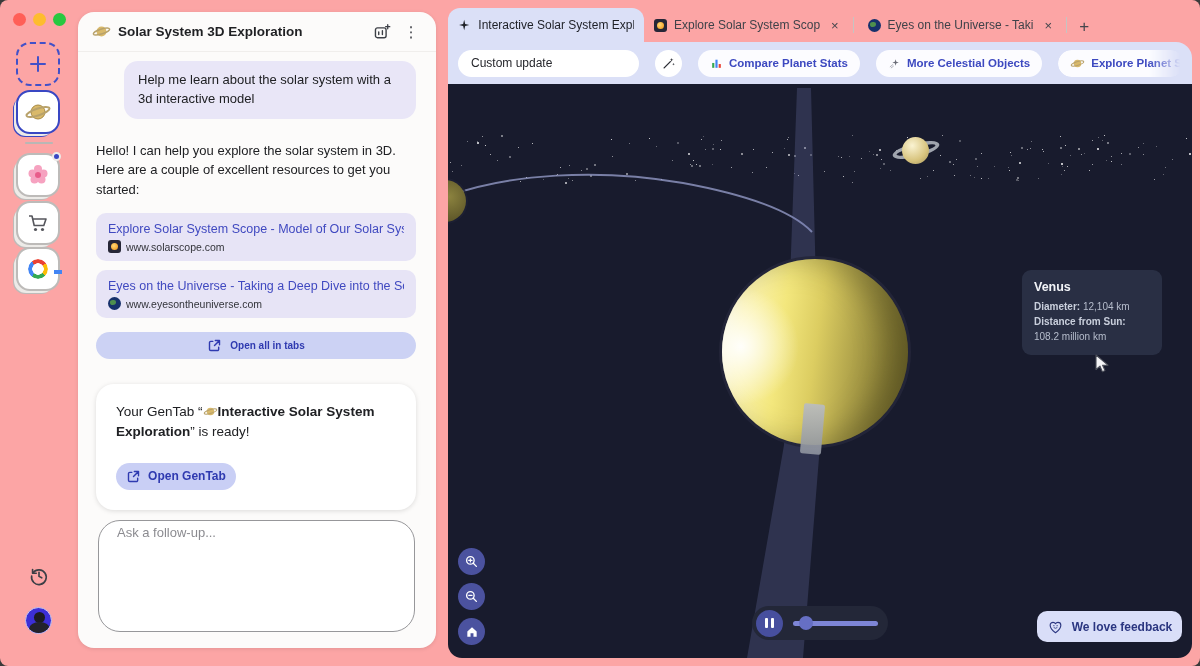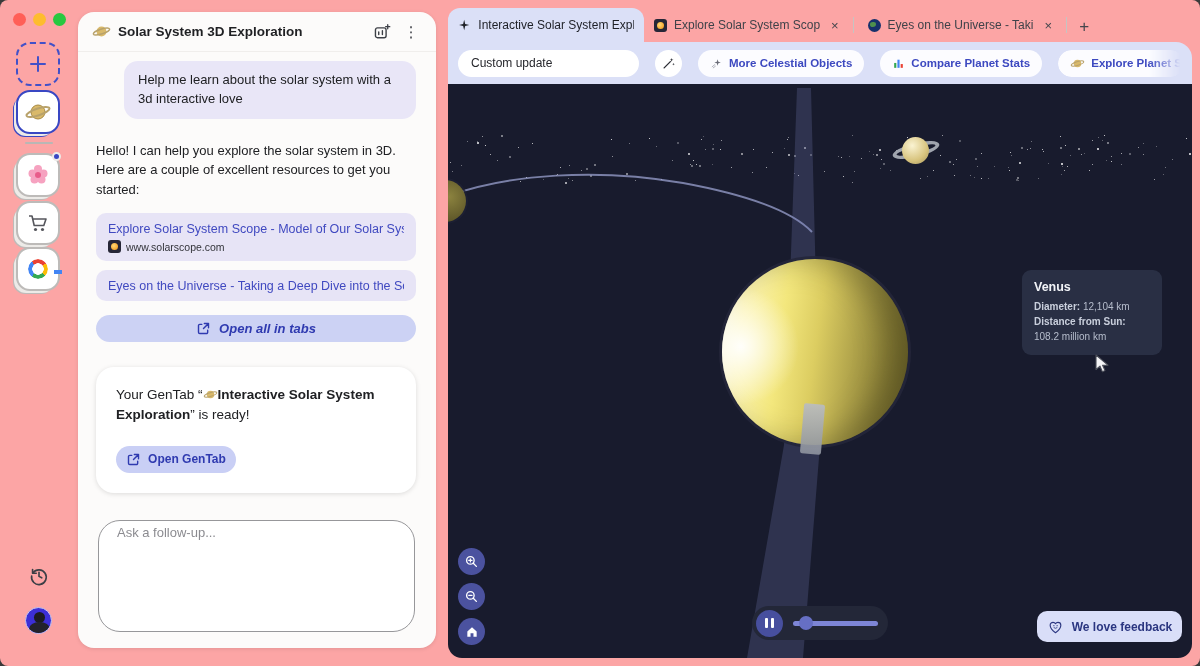--- a/index.html
+++ b/index.html
@@ -37,21 +37,21 @@
   .bubble-user { margin-left:28px; background:#e9e6f7; border-radius:14px; padding:10px 14px; font-size:13px; line-height:1.45; color:#202124; }
   .msg-ai { margin-top:22px; font-size:13px; line-height:1.5; color:#202124; }
   .link-card { margin-top:14px; background:#e7e4f6; border-radius:10px; padding:9px 12px 8px; cursor:pointer; }
   .link-card + .link-card { margin-top:9px; }
   .link-title { font-size:12.5px; color:#4049c0; white-space:nowrap; overflow:hidden; }
   .link-url { display:flex; align-items:center; gap:5px; margin-top:4px; font-size:10.5px; color:#33343a; }
   .favicon { width:13px; height:13px; border-radius:3px; position:relative; flex:0 0 auto; }
   .fav-sun { background:#262637; } .fav-sun::before{ content:""; position:absolute; left:3px; top:3px; width:7px; height:7px; border-radius:50%; background:radial-gradient(circle at 40% 40%, #ffd978, #f2920f); }
   .fav-earth { border-radius:50%; background:#16306b; } .fav-earth::before{ content:""; position:absolute; left:2px; top:3px; width:6px; height:5px; border-radius:50% 40% 60% 50%; background:#4e8f4e; }
   .open-all { margin-top:14px; height:27px; background:#ccd2f4; border-radius:14px; display:flex; align-items:center; justify-content:center; gap:8px; cursor:pointer; }
-  .open-all span { font-size:13px; font-weight:700; color:#2f3ab0;font-style:italic; }
+  .open-all span { font-size:10px; font-weight:700; color:#2f3ab0; }
   .gentab-card { margin-top:25px; background:#ffffff; border-radius:18px; padding:18px 20px 20px; box-shadow:0 1px 5px rgba(0,0,0,.13); }
   .gentab-text { font-size:13.5px; line-height:1.5; color:#202124; }
   .gentab-text b { font-weight:700; }
   .gentab-btn { margin-top:20px; width:120px; height:27px; background:#c9cff5; border-radius:14px; display:flex; align-items:center; justify-content:center; gap:7px; cursor:pointer; }
   .gentab-btn span { font-size:12px; font-weight:700; color:#2f3ab0; }
   .composer { position:absolute; left:20px; right:21px; bottom:16px; height:112px; }
   .composer textarea { width:100%; height:100%; resize:none; border:1px solid #97979a; border-radius:22px; background:#fff; padding:4px 18px; font-size:13px; color:#202124; font-family:"Liberation Sans", sans-serif; outline:none; }
   .composer textarea::placeholder { color:#8b8b90; }
 
   
@@ -186,33 +186,37 @@
         <svg width="18" height="18" viewBox="0 0 22 22">
           <rect x="3" y="6" width="13" height="12" rx="2.5" fill="none" stroke="#3c3f46" stroke-width="1.7"></rect>
           <path d="M7 14v-3M11.5 14V9.5" stroke="#3c3f46" stroke-width="1.7" stroke-linecap="round"></path>
           <path d="M18 2v5M15.5 4.5h5" stroke="#3c3f46" stroke-width="1.6" stroke-linecap="round"></path>
         </svg>
       </div>
       <div class="head-ic kebab">⋮</div>
     </div>
 
     <div class="chat-body">
-      <div class="bubble-user">Help me learn about the solar system with a 3d interactive love</div>
+      <div class="bubble-user">Help me learn about the solar system with a 3d interactive model</div>
       <div class="msg-ai">Hello! I can help you explore the solar system in 3D. Here are a couple of excellent resources to get you started:</div>
 
       <div class="link-card">
         <div class="link-title">Explore Solar System Scope - Model of Our Solar Syste...</div>
         <div class="link-url">
           <span class="favicon fav-sun"></span>
           <span>www.solarscope.com</span>
         </div>
       </div>
 
       <div class="link-card">
         <div class="link-title">Eyes on the Universe - Taking a Deep Dive into the Sola...</div>
+        <div class="link-url">
+          <span class="favicon fav-earth"></span>
+          <span>www.eyesontheuniverse.com</span>
+        </div>
       </div>
 
       <div class="open-all">
         <svg width="15" height="15" viewBox="0 0 18 18">
           <path d="M7 4H4.5A1.5 1.5 0 0 0 3 5.5v8A1.5 1.5 0 0 0 4.5 15h8a1.5 1.5 0 0 0 1.5-1.5V11" fill="none" stroke="#2f3ab0" stroke-width="1.7" stroke-linecap="round"></path>
           <path d="M10 3h5v5M15 3l-6 6" fill="none" stroke="#2f3ab0" stroke-width="1.7" stroke-linecap="round" stroke-linejoin="round"></path>
         </svg>
         <span>Open all in tabs</span>
       </div>
 
@@ -263,32 +267,32 @@
     <div class="toolbar">
       <input class="tb-input" type="text" value="Custom update" style="">
       <div class="tb-wand">
         <svg width="15" height="15" viewBox="0 0 24 24">
           <path d="M5 19L15 9" stroke="#2c2e35" stroke-width="2.2" stroke-linecap="round"></path>
           <path d="M17 3l.8 2.4L20 6l-2.2.8L17 9l-.8-2.2L14 6l2.2-.6zM20 11l.5 1.5L22 13l-1.5.5L20 15l-.5-1.5L18 13l1.5-.5z" fill="#2c2e35"></path>
         </svg>
       </div>
       <div class="pill">
         <svg width="13" height="13" viewBox="0 0 24 24">
-          <path d="M14 4l1.4 4.6L20 10l-4.6 1.4L14 16l-1.4-4.6L8 10l4.6-1.4z" fill="#6b6d78"></path>
-          <path d="M4 18l5-4M6 20l4-3" stroke="#9a9ca8" stroke-width="1.4" stroke-linecap="round"></path>
-        </svg>
-        <span>More Celestial Objects</span>
-      </div>
-      <div class="pill">
-        <svg width="13" height="13" viewBox="0 0 24 24">
           <rect x="4" y="11" width="4" height="9" fill="#34a853"></rect>
             <rect x="10" y="5" width="4" height="15" fill="#4285f4"></rect>
             <rect x="16" y="13" width="4" height="7" fill="#ea4335"></rect>
         </svg>
         <span>Compare Planet Stats</span>
+      </div>
+      <div class="pill">
+        <svg width="13" height="13" viewBox="0 0 24 24">
+          <path d="M14 4l1.4 4.6L20 10l-4.6 1.4L14 16l-1.4-4.6L8 10l4.6-1.4z" fill="#6b6d78"></path>
+          <path d="M4 18l5-4M6 20l4-3" stroke="#9a9ca8" stroke-width="1.4" stroke-linecap="round"></path>
+        </svg>
+        <span>More Celestial Objects</span>
       </div>
       <div class="pill pill-fade">
         <svg width="15" height="13" viewBox="0 0 26 24" style="flex:0 0 auto">
           <ellipse cx="13" cy="12" rx="7" ry="7" fill="#d9b96a"></ellipse>
           <ellipse cx="13" cy="12" rx="12" ry="3.4" fill="none" stroke="#b8a26b" stroke-width="2" transform="rotate(-18 13 12)"></ellipse>
         </svg>
         <span>Explore Planet Surfac</span>
       </div>
       <div class="tb-ic">
         <svg width="19" height="19" viewBox="0 0 24 24">

